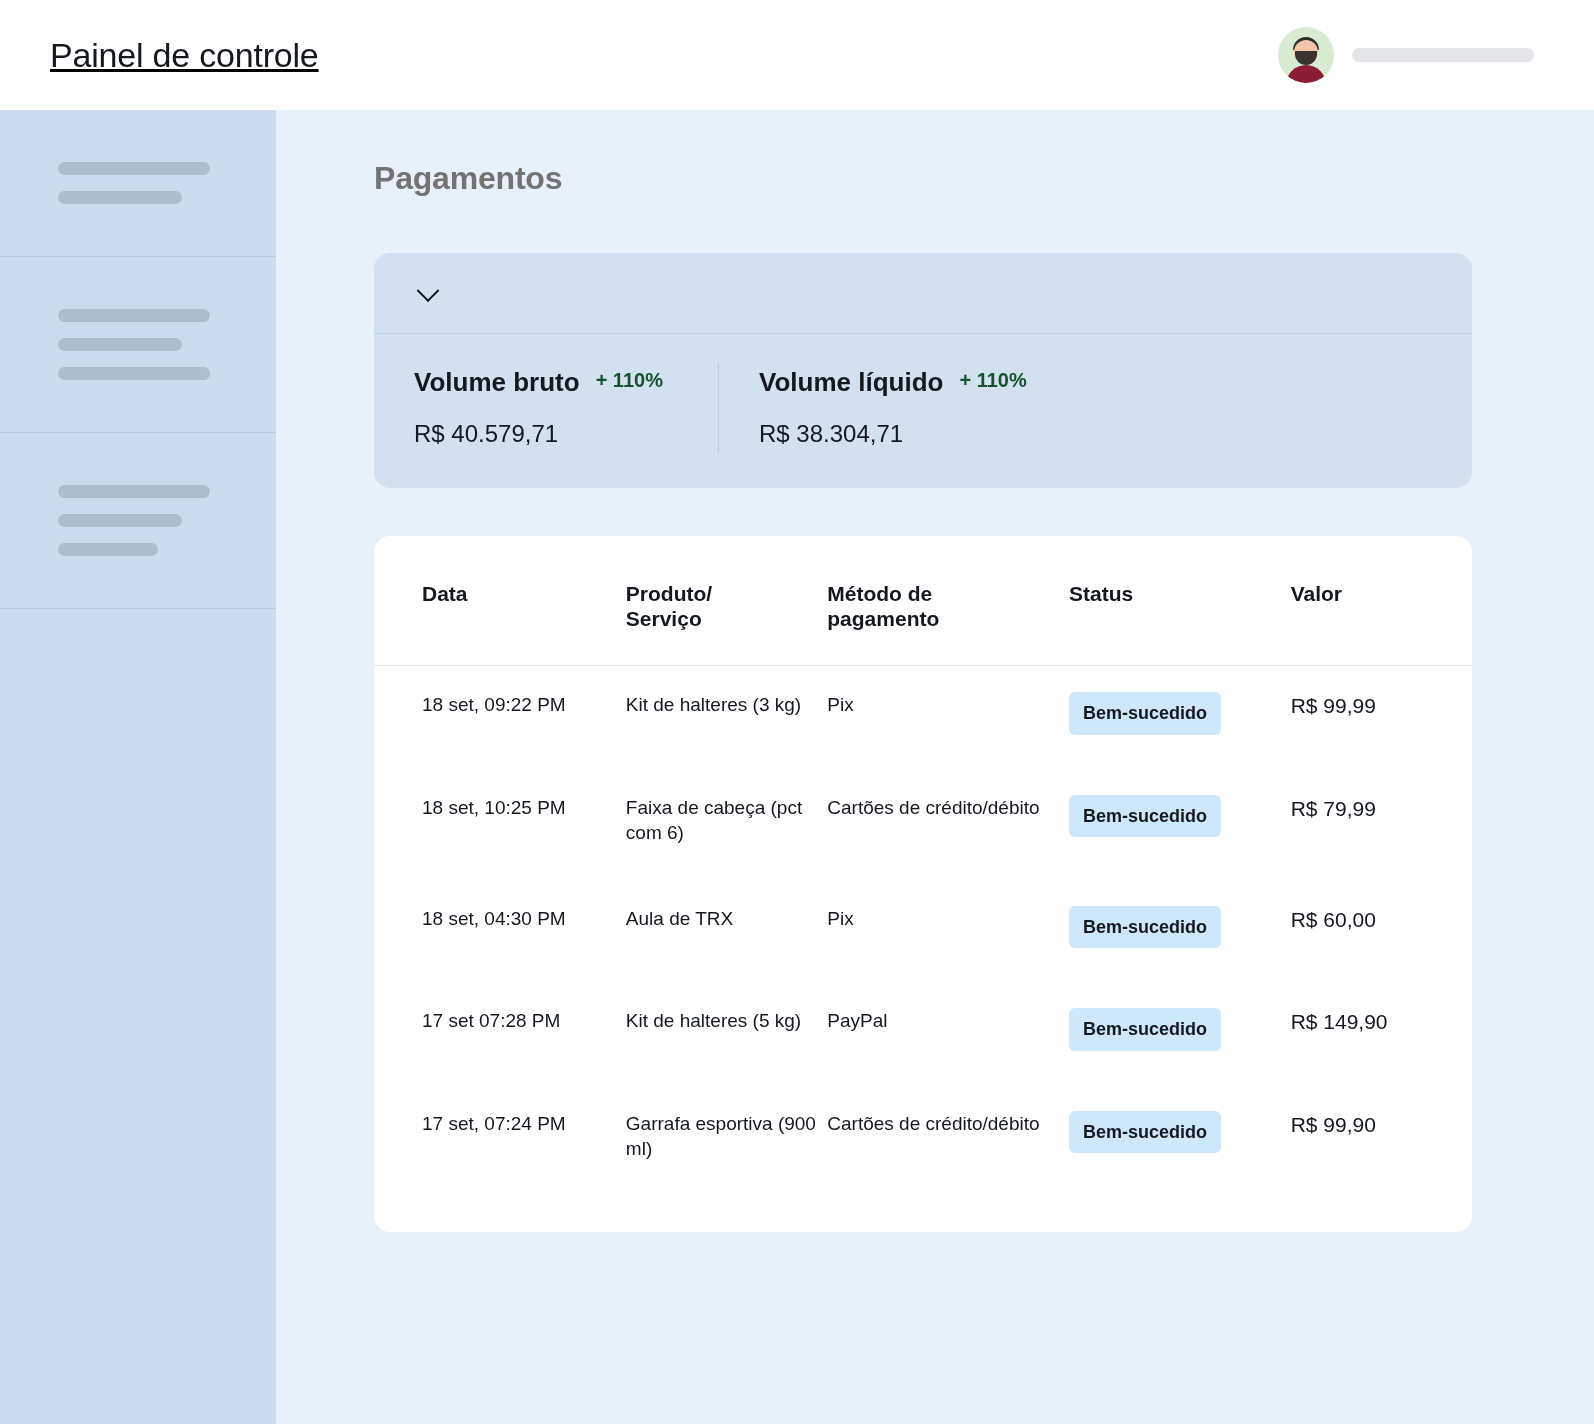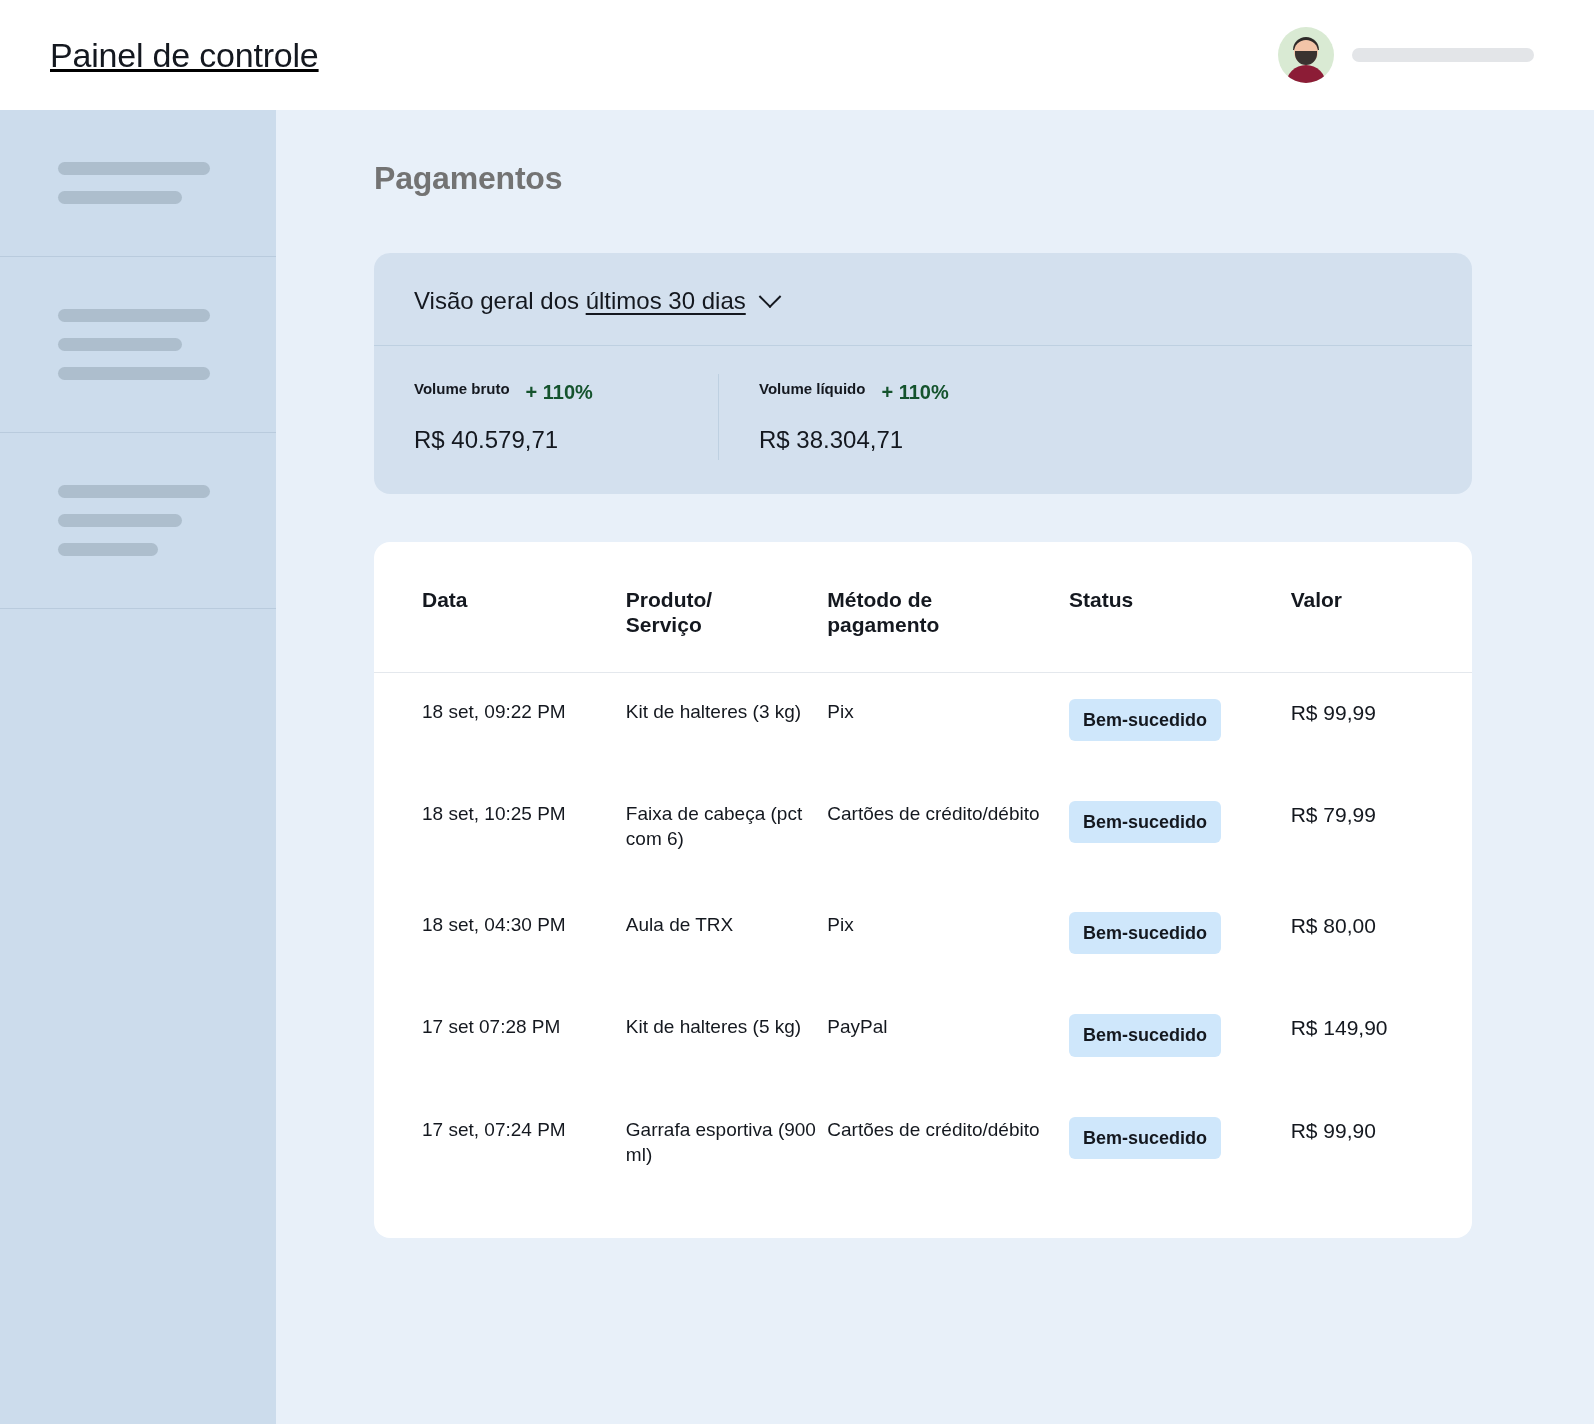--- a/index.html
+++ b/index.html
@@ -201,21 +201,21 @@
   .stat-2 { width: 358px; }
   .stat-3 { flex: 1 1 auto; }
 
   .stat-head {
     display: flex;
     align-items: flex-start;
     gap: 16px;
     margin-bottom: 22px;
   }
   .stat-label {
-    font-size: 15px;
+    font-size: 26px;
     font-weight: 700;
     color: #14181f;
     line-height: 1.15;
   }
   .stat-delta {
     font-size: 20px;
     font-weight: 700;
     color: #14532d;
     white-space: nowrap;
     margin-top: 1px;
@@ -318,23 +318,20 @@
       </div>
       <div class="side-spacer"></div>
     </div>
 
     <div class="main">
 
       <div class="section-title">Pagamentos</div>
 
       <div class="overview-card">
         <div class="overview-head">
-          <div class="overview-head-text">
-            <span>Visão geral dos </span><span class="underlined">últimos 30 dias</span>
-          </div>
           <span class="chevron"></span>
         </div>
 
         <div class="stats-row">
           <div class="stat stat-1">
             <div class="stat-head">
               <div class="stat-label">Volume bruto</div>
               <div class="stat-delta">+ 110%</div>
             </div>
             <div class="stat-value">R$ 40.579,71</div>
@@ -377,21 +374,21 @@
               <td class="col-prod">Faixa de cabeça (pct com 6)</td>
               <td class="col-metodo">Cartões de crédito/débito</td>
               <td class="col-status"><span class="badge">Bem-sucedido</span></td>
               <td class="col-valor valor">R$ 79,99</td>
             </tr>
             <tr>
               <td class="col-data data-cell">18 set, 04:30 PM</td>
               <td class="col-prod">Aula de TRX</td>
               <td class="col-metodo">Pix</td>
               <td class="col-status"><span class="badge">Bem-sucedido</span></td>
-              <td class="col-valor valor">R$ 80,00</td>
+              <td class="col-valor valor">R$ 60,00</td>
             </tr>
             <tr>
               <td class="col-data data-cell">17 set 07:28 PM</td>
               <td class="col-prod">Kit de halteres (5 kg)</td>
               <td class="col-metodo">PayPal</td>
               <td class="col-status"><span class="badge">Bem-sucedido</span></td>
               <td class="col-valor valor">R$ 149,90</td>
             </tr>
             <tr>
               <td class="col-data data-cell">17 set, 07:24 PM</td>

